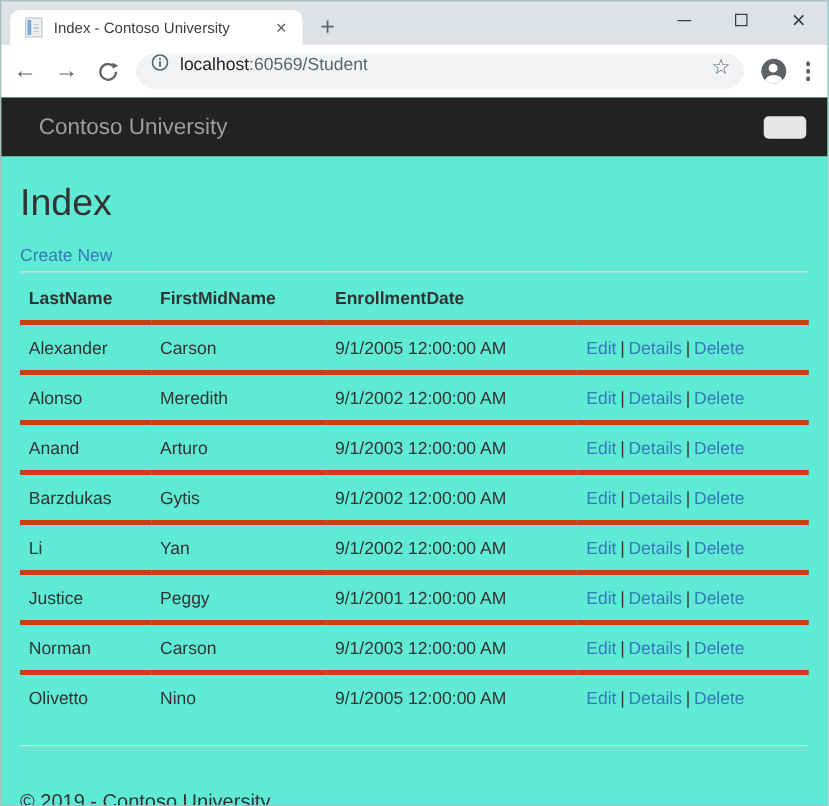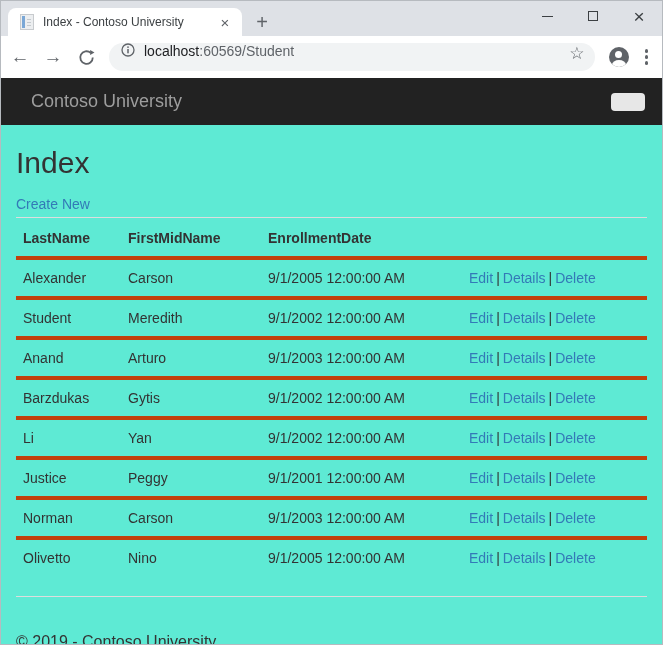--- a/index.html
+++ b/index.html
@@ -150,21 +150,21 @@
         </tr>
       </thead>
       <tbody>
         <tr>
           <td>Alexander</td>
           <td>Carson</td>
           <td>9/1/2005 12:00:00 AM</td>
           <td><a class="applink">Edit</a><span class="sep">|</span><a class="applink">Details</a><span class="sep">|</span><a class="applink">Delete</a></td>
         </tr>
         <tr>
-          <td>Student</td>
+          <td>Alonso</td>
           <td>Meredith</td>
           <td>9/1/2002 12:00:00 AM</td>
           <td><a class="applink">Edit</a><span class="sep">|</span><a class="applink">Details</a><span class="sep">|</span><a class="applink">Delete</a></td>
         </tr>
         <tr>
           <td>Anand</td>
           <td>Arturo</td>
           <td>9/1/2003 12:00:00 AM</td>
           <td><a class="applink">Edit</a><span class="sep">|</span><a class="applink">Details</a><span class="sep">|</span><a class="applink">Delete</a></td>
         </tr>

